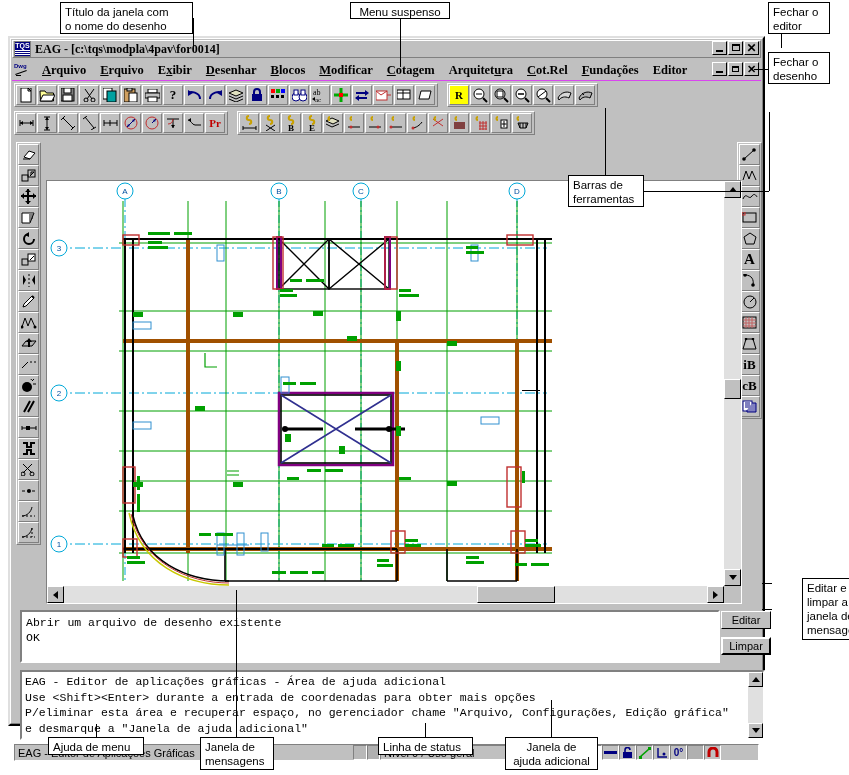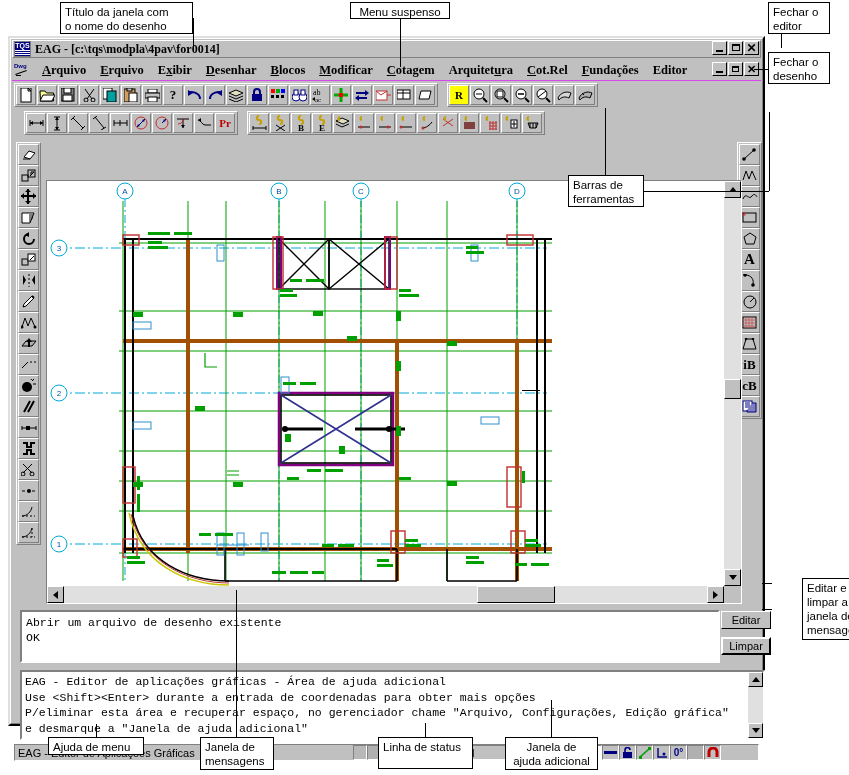--- a/index.html
+++ b/index.html
@@ -369,21 +369,21 @@
         <div class="tbtn">
             <svg width="15" height="13">
               <path d="M1 9 C4 3 10 2 14 4 L12 9 C8 7 4 8 2 11 Z" fill="#b0b0b0" stroke="#000"></path>
               <path d="M4 4 l2 2" stroke="#000"></path>
             </svg>
           </div>
       </div>
     </div>
 
     <div class="tbrow" style="top:72px;height:26px;">
-      <div class="tbgroup" style="margin-left:12px;">
+      <div class="tbgroup" style="margin-left:2px;">
         <div class="tbtn">
             <svg width="15" height="9">
               <path d="M1 4 h13" stroke="#000"></path>
               <path d="M1 1 v6 M14 1 v6" stroke="#000"></path>
               <path d="M1 4 l3-2 v4 z M14 4 l-3-2 v4 z" fill="#000"></path>
             </svg>
           </div>
         <div class="tbtn">
             <svg width="9" height="15">
               <path d="M4 1 v13" stroke="#000"></path>
@@ -1035,20 +1035,20 @@
   <div class="leader lh" style="left:762px;top:583px;width:10px;"></div>
   <div class="leader lh" style="left:762px;top:609px;width:10px;"></div>
 
   <div class="callout" style="left:48px;top:737px;width:96px;height:18px;">Ajuda de menu</div>
   <div class="leader lv" style="left:96px;top:724px;height:13px;"></div>
 
   <div class="callout" style="left:200px;top:737px;width:74px;height:33px;">Janela de
 mensagens</div>
   <div class="leader lv" style="left:236px;top:590px;height:147px;"></div>
 
-  <div class="callout" style="left:378px;top:737px;width:95px;height:32px;">Linha de status</div>
+  <div class="callout" style="left:378px;top:737px;width:95px;height:18px;">Linha de status</div>
   <div class="leader lv" style="left:425px;top:723px;height:14px;"></div>
 
   <div class="callout" style="left:505px;top:737px;width:93px;height:33px;text-align:center;">Janela de
 ajuda adicional</div>
   <div class="leader lv" style="left:551px;top:700px;height:37px;"></div>
 
 </div>
 
 </body></html>

